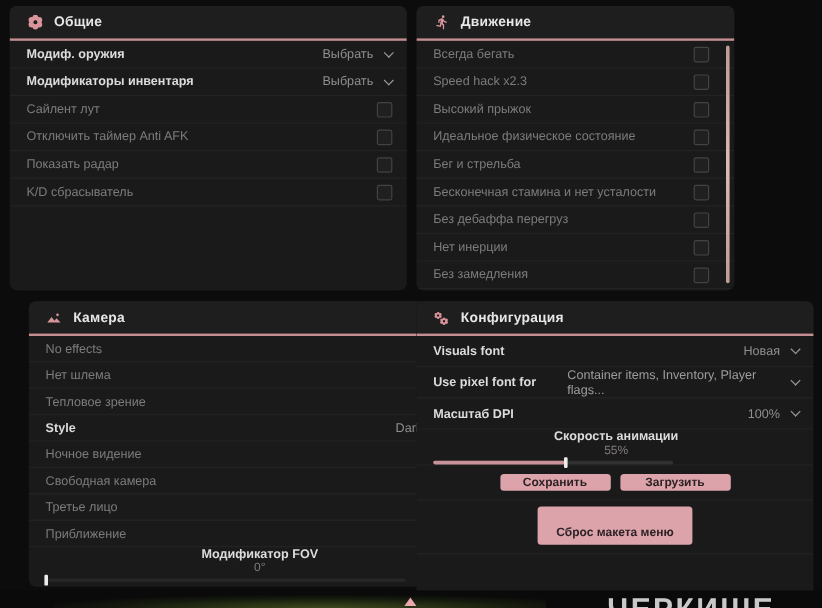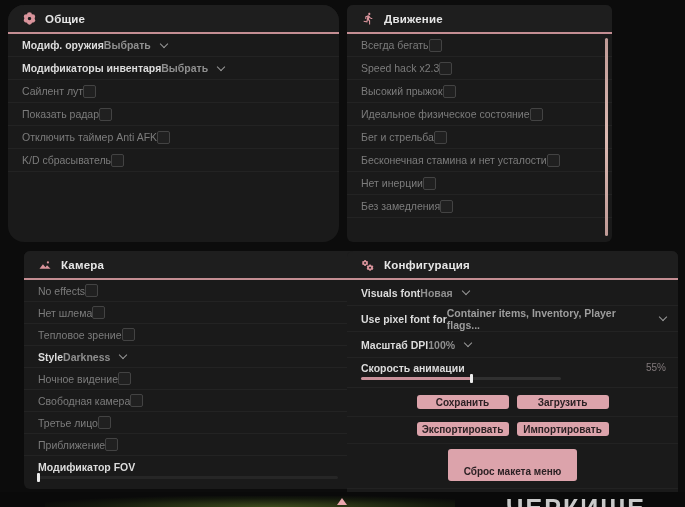--- a/index.html
+++ b/index.html
@@ -1,47 +1,47 @@
 <!DOCTYPE html>
 <html><head>
 <meta charset="utf-8">
 <style>
   html,body{margin:0;padding:0;background:#000;}
   #screen{position:relative;width:685px;height:507px;background:#0c0c0c;overflow:hidden;
     font-family:"Liberation Sans",sans-serif;-webkit-font-smoothing:antialiased;}
   .panel{position:absolute;background:#1a1a1a;border-radius:6px;overflow:hidden;}
-  #panel-general{left:8px;top:5px;width:331px;height:237px;border-radius:16px;}
+  #panel-general{left:8px;top:5px;width:331px;height:237px;}
   #panel-movement{left:347px;top:5px;width:265px;height:237px;}
   #panel-camera{left:24px;top:251px;width:383px;height:238px;}
   #panel-config{left:347px;top:251px;width:331px;height:254px;}
   .panel-header{height:27px;display:flex;align-items:center;gap:9px;padding-left:14px;
     background:#1e1e1e;border-bottom:2px solid #c48e93;}
   .panel-title{font-size:11.5px;font-weight:700;color:#e6e6e6;letter-spacing:.2px;}
   .hicon{width:14px;height:14px;display:flex;align-items:center;justify-content:center;}
   .panel-body{position:relative;height:calc(100% - 29px);}
-  .row{display:flex;align-items:center;justify-content:flex-start;
-    padding:0 12px 0 14px;border-bottom:1px solid rgba(255,255,255,.045);box-sizing:border-box;}
+  .row{display:flex;align-items:center;justify-content:space-between;
+    padding:0 12px 0 14px;border-bottom:1px solid rgba(255,255,255,.045);box-sizing:border-box;gap:26px;}
   .r23{height:23px;} .r22{height:22px;} .r26{height:26px;}
   .lbl{font-size:10.5px;white-space:nowrap;}
   .bright{color:#dcdcdc;font-weight:600;}
   .dim{color:#7c7c7c;font-weight:400;}
-  .select{display:flex;align-items:center;cursor:pointer;font-weight:bold;}
+  .select{display:flex;align-items:center;cursor:pointer;}
   .select-value{font-size:10.5px;color:#8f8f8f;}
   .chev{display:inline-block;width:5px;height:5px;border-right:1.4px solid #989898;
     border-bottom:1.4px solid #989898;transform:rotate(45deg);margin-left:10px;margin-top:-3px;}
   .checkbox{width:11px;height:11px;border:1px solid #434343;border-radius:2px;
     background:#202020;flex:none;}
   .val{font-size:10px;color:#837a7c;}
   .slider{position:relative;height:9px;display:flex;align-items:center;}
   .slider-track{position:absolute;left:0;top:3px;width:100%;height:3px;background:#303030;border-radius:2px;}
   .slider-fill{position:absolute;left:0;top:3px;height:3px;background:#c9919a;border-radius:2px;}
   .slider-thumb{position:absolute;top:0;width:3px;height:9px;background:#ececec;margin-left:-1px;border-radius:1px;}
   .stack-row{display:flex;flex-direction:column;justify-content:center;
     padding:0 12px 0 14px;border-bottom:1px solid rgba(255,255,255,.045);box-sizing:border-box;}
-  .stack-top{display:flex;justify-content:space-between;}
+  .stack-top{display:flex;align-items:center;justify-content:space-between;flex-direction:column;}
   .scrollbar{position:absolute;right:4px;top:4px;width:3px;border-radius:2px;
     background:linear-gradient(180deg,#bf9a96,#dcb9b2 50%,#bf9a96);}
   .btn-row{display:flex;justify-content:center;gap:8px;align-items:center;
     border-bottom:1px solid rgba(255,255,255,.04);padding:5px 0 7px 0;}
   .btn{background:#dca3ab;border:none;border-radius:3px;color:#2c2124;font-weight:700;
     font-size:10px;height:14px;line-height:13px;width:92px;padding:0;cursor:pointer;
     font-family:"Liberation Sans",sans-serif;}
   .btn.wide{width:auto;padding:16px 16px;}
   .bottom-strip{position:absolute;left:0;right:0;bottom:0;height:15px;background:#0a0a0a;}
   .green-glow{position:absolute;left:45px;bottom:0;width:410px;height:11px;
@@ -86,25 +86,25 @@
         <span class="select">
           <span class="select-value">Выбрать</span>
           <span class="chev"></span>
         </span>
       </div>
       <div class="row r23">
         <span class="lbl dim">Сайлент лут</span>
         <span class="checkbox"></span>
       </div>
       <div class="row r23">
+        <span class="lbl dim">Отключить таймер Anti AFK</span>
+        <span class="checkbox"></span>
+      </div>
+      <div class="row r23">
         <span class="lbl dim">Показать радар</span>
-        <span class="checkbox"></span>
-      </div>
-      <div class="row r23">
-        <span class="lbl dim">Отключить таймер Anti AFK</span>
         <span class="checkbox"></span>
       </div>
       <div class="row r23">
         <span class="lbl dim">K/D сбрасыватель</span>
         <span class="checkbox"></span>
       </div>
     </div>
   </div>
 
   <div class="panel" id="panel-movement">
@@ -132,20 +132,24 @@
       <div class="row r23">
         <span class="lbl dim">Идеальное физическое состояние</span>
         <span class="checkbox" style="margin-right:9px;"></span>
       </div>
       <div class="row r23">
         <span class="lbl dim">Бег и стрельба</span>
         <span class="checkbox" style="margin-right:9px;"></span>
       </div>
       <div class="row r23">
         <span class="lbl dim">Бесконечная стамина и нет усталости</span>
+        <span class="checkbox" style="margin-right:9px;"></span>
+      </div>
+      <div class="row r23">
+        <span class="lbl dim">Без дебаффа перегруз</span>
         <span class="checkbox" style="margin-right:9px;"></span>
       </div>
       <div class="row r23">
         <span class="lbl dim">Нет инерции</span>
         <span class="checkbox" style="margin-right:9px;"></span>
       </div>
       <div class="row r23">
         <span class="lbl dim">Без замедления</span>
         <span class="checkbox" style="margin-right:9px;"></span>
       </div>
@@ -271,24 +275,20 @@
           <div class="slider-track"></div>
           <div class="slider-fill" style="width: 55%;"></div>
           <div class="slider-thumb" style="left: 55%;"></div>
         </div>
       </div>
       <div class="btn-row" style="padding-top:7px;">
         <button class="btn">Сохранить</button>
         <button class="btn">Загрузить</button>
       </div>
       <div class="btn-row">
-        <button class="btn">Экспортировать</button>
-        <button class="btn">Импортировать</button>
-      </div>
-      <div class="btn-row">
         <button class="btn wide">Сброс макета меню</button>
       </div>
     </div>
   </div>
 
   <div class="bottom-strip"></div>
   <div class="green-glow"></div>
   <div class="tri"></div>
   <div class="watermark">ЧЕРКИШЕ</div>
 </div>

